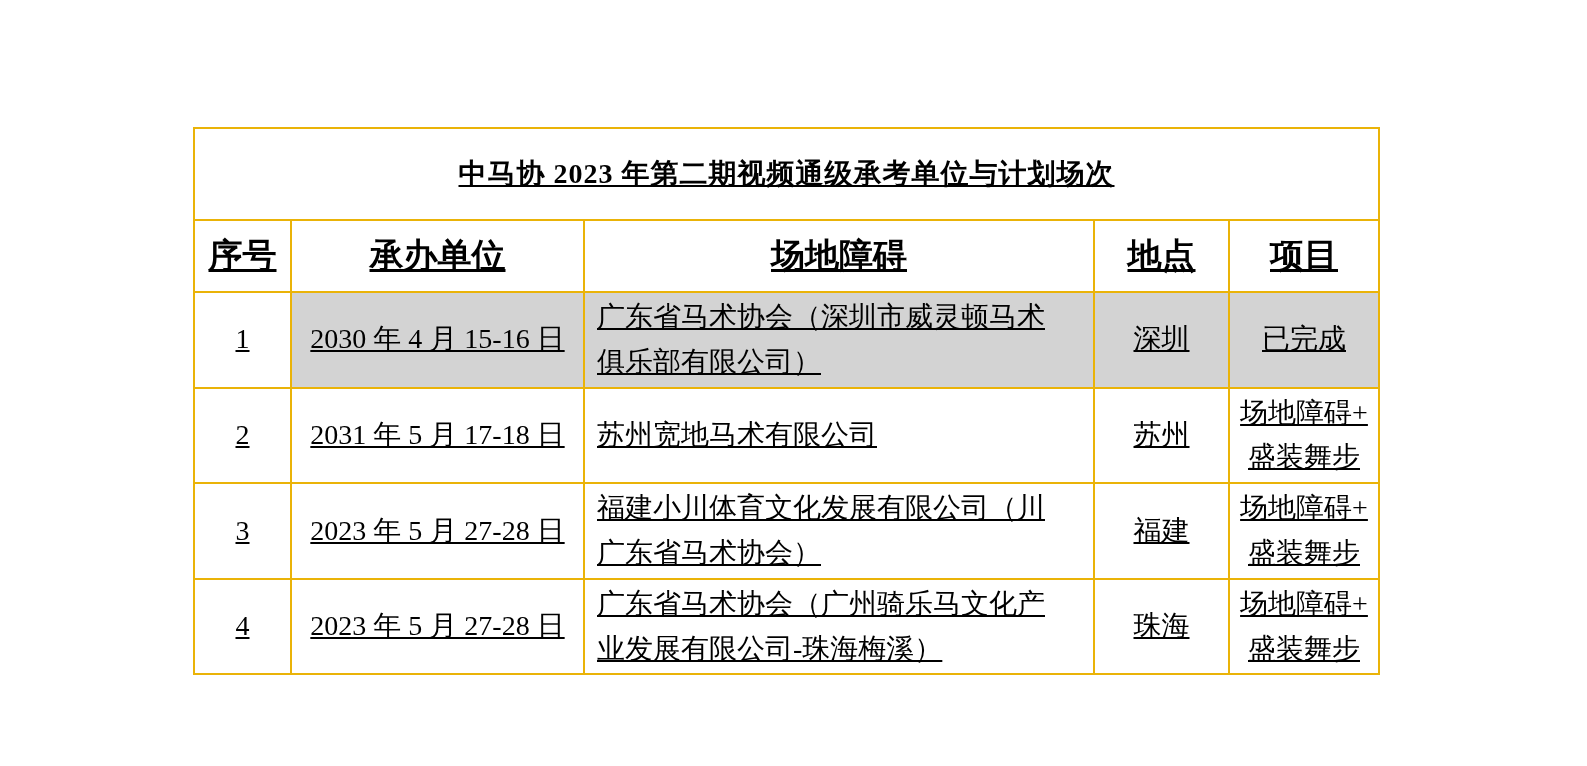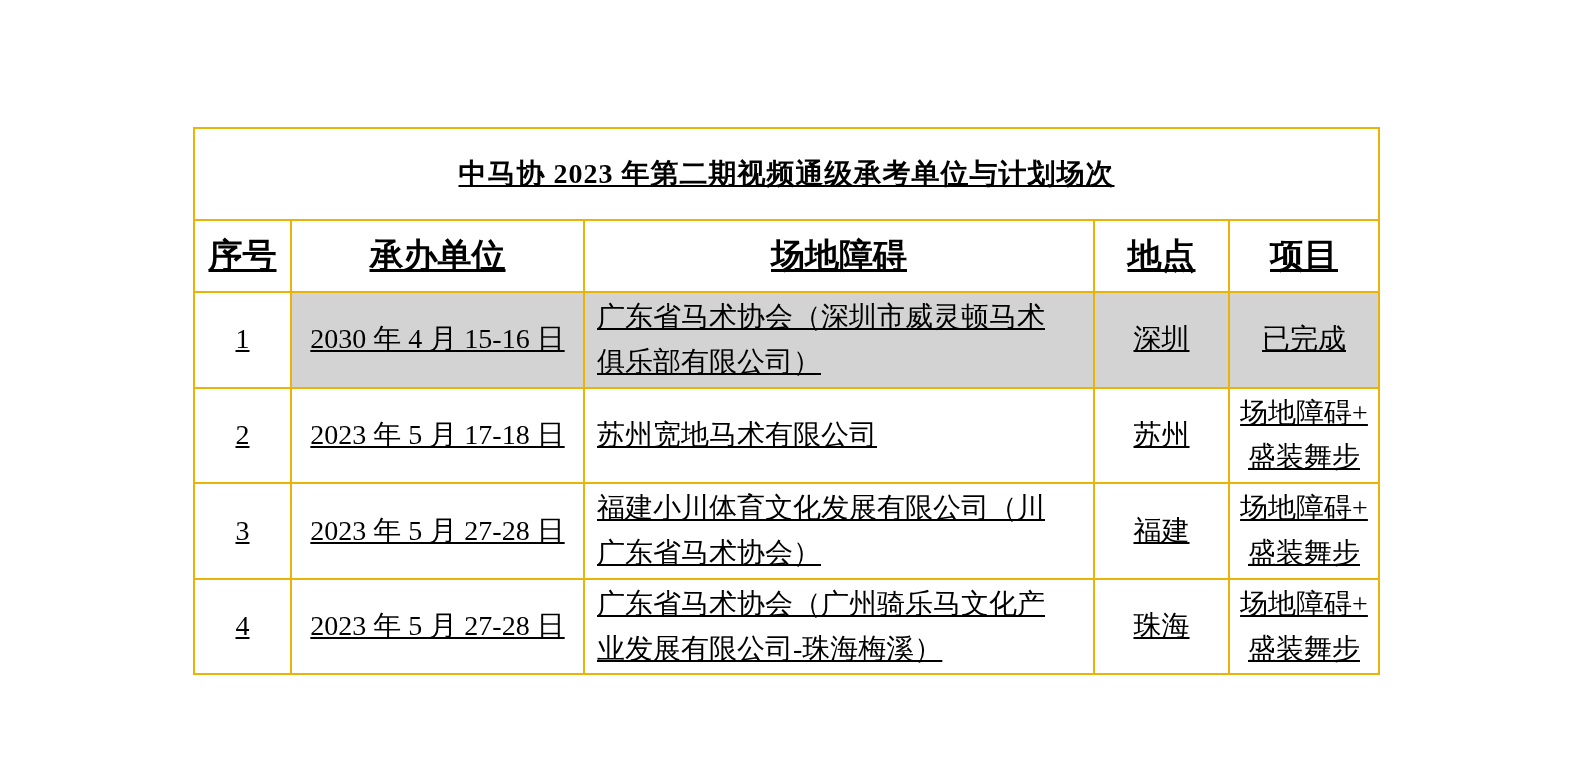--- a/index.html
+++ b/index.html
@@ -85,21 +85,21 @@
       <tr class="data-row highlighted">
         <td class="cell-no">1</td>
         <td class="cell-date">2030 年 4 月 15-16 日</td>
         <td class="cell-organizer">广东省马术协会（深圳市威灵顿马术
 俱乐部有限公司）</td>
         <td class="cell-location">深圳</td>
         <td class="cell-program">已完成</td>
       </tr>
       <tr class="data-row">
         <td class="cell-no">2</td>
-        <td class="cell-date">2023 年 5 月 17-18 日</td>
+        <td class="cell-date">2031 年 5 月 17-18 日</td>
         <td class="cell-organizer">苏州宽地马术有限公司</td>
         <td class="cell-location">苏州</td>
         <td class="cell-program">场地障碍+
 盛装舞步</td>
       </tr>
       <tr class="data-row">
         <td class="cell-no">3</td>
         <td class="cell-date">2023 年 5 月 27-28 日</td>
         <td class="cell-organizer">福建小川体育文化发展有限公司（川
 广东省马术协会）</td>

